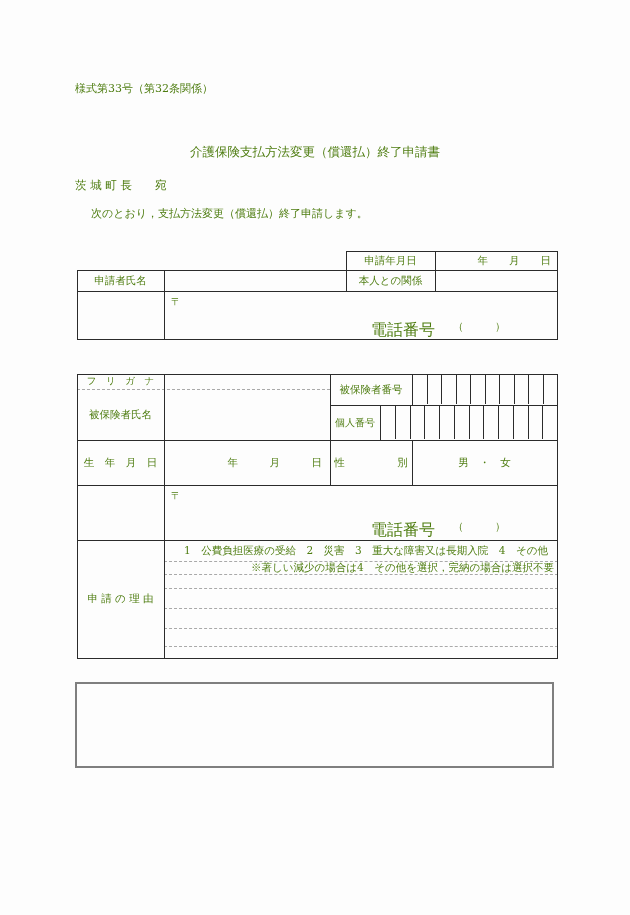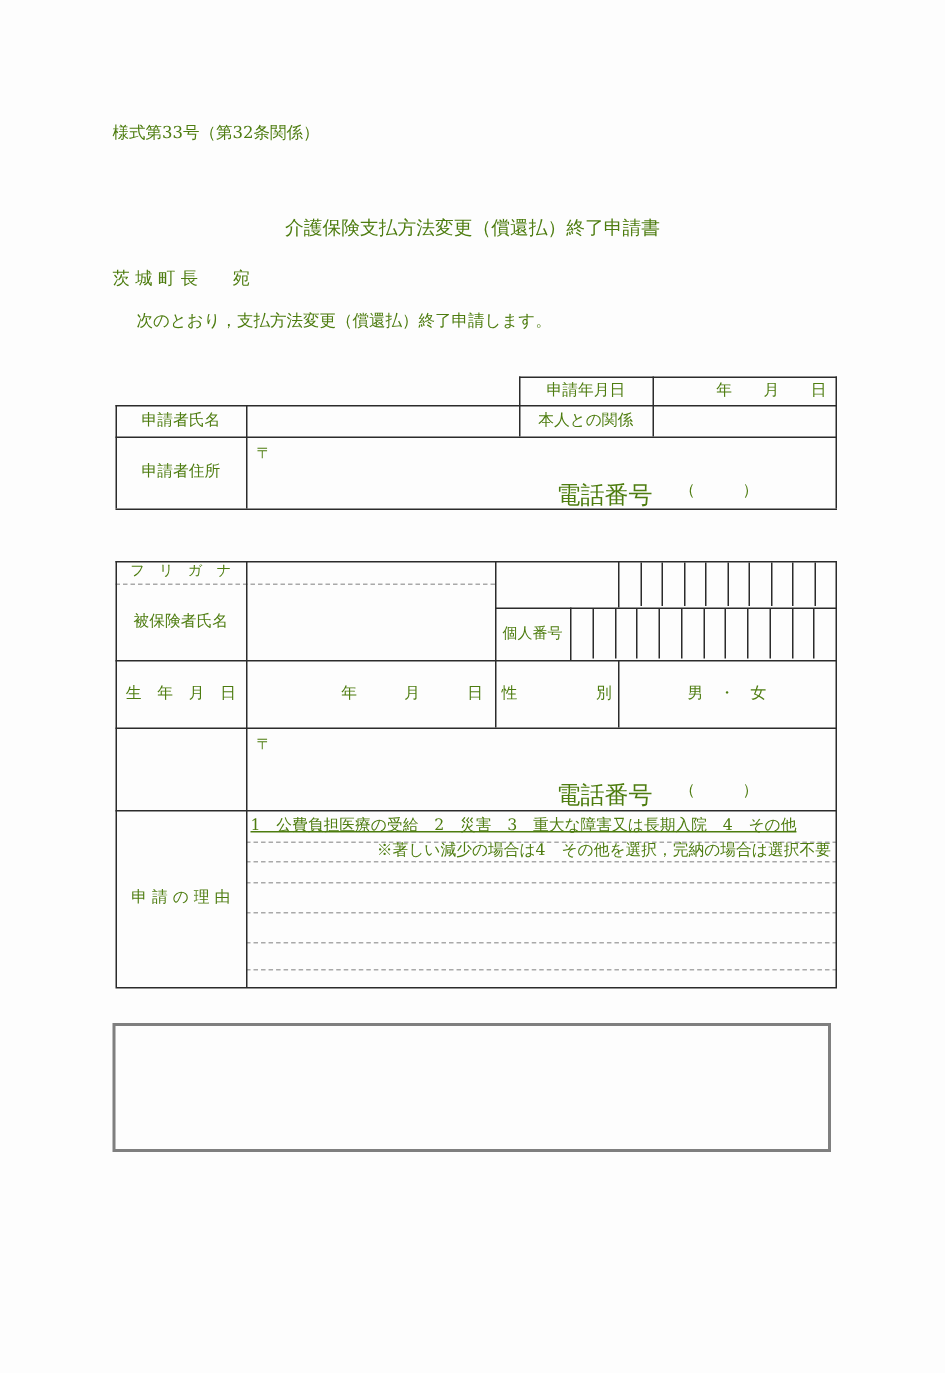--- a/index.html
+++ b/index.html
@@ -60,21 +60,20 @@
     <div class="vl" style="left:480px;top:0;height:88px;"></div>
 
     <div class="cell" style="left:269px;top:0;width:89px;height:19px;">申請年月日</div>
     <div class="cell right" style="left:358px;top:0;width:116px;height:19px;">年　　月　　日</div>
 
     <div class="cell" style="left:0;top:19px;width:87px;height:21px;">申請者氏名</div>
     <div class="field" style="left:88px;top:20px;width:180px;height:19px;"></div>
     <div class="cell" style="left:269px;top:19px;width:89px;height:21px;">本人との関係</div>
     <div class="field" style="left:359px;top:20px;width:120px;height:19px;"></div>
 
-    <div class="cell" style="left:0;top:40px;width:87px;height:48px;">申請者住所</div>
     <div class="field" style="left:88px;top:41px;width:392px;height:46px;">
       <span class="postal">〒</span>
       <span class="phone-label" style="left:206px;top:28px;">電話番号</span>
       <span class="phone-parens" style="left:288px;top:28px;">（　　　）</span>
     </div>
   </div>
 
   <div class="tablewrap" style="left:77px;top:374px;width:481px;height:285px;">
 
     <div class="hl" style="top:0;left:0;width:481px;"></div>
@@ -97,20 +96,21 @@
     <div class="vl" style="left:303px;top:31px;height:35px;"></div>
     <div class="vl" style="left:335px;top:0;height:31px;"></div>
     <div class="vl" style="left:335px;top:66px;height:45px;"></div>
     <div class="vl" style="left:480px;top:0;height:284px;"></div>
 
     <div class="cell" style="left:0;top:0;width:87px;height:15px;font-size:9.5px;">フ　リ　ガ　ナ</div>
     <div class="field" style="left:88px;top:1px;width:164px;height:13px;"></div>
     <div class="cell" style="left:0;top:15px;width:87px;height:51px;">被保険者氏名</div>
     <div class="field" style="left:88px;top:16px;width:164px;height:49px;"></div>
 
+    <div class="cell" style="left:253px;top:0;width:82px;height:31px;">被保険者番号</div>
     <div class="boxes" style="left:336px;top:1px;width:144px;height:29px;">
       <div></div>
     <div></div>
         <div></div>
         <div></div>
         <div></div>
         <div></div>
         <div></div>
         <div></div>
         <div></div>
@@ -138,21 +138,21 @@
     <div class="cell" style="left:335px;top:66px;width:145px;height:45px;">男　・　女</div>
     <div class="cell" style="left:253px;top:66px;width:82px;height:45px;">性　　　　　別</div>
 
     <div class="field" style="left:88px;top:112px;width:392px;height:53px;">
       <span class="postal">〒</span>
       <span class="phone-label" style="left:206px;top:34px;">電話番号</span>
       <span class="phone-parens" style="left:288px;top:34px;">（　　　）</span>
     </div>
 
     <div class="cell" style="left:0;top:166px;width:87px;height:118px;">申 請 の 理 由</div>
-    <div class="cell left" style="left:87px;top:166px;width:388px;height:21px;padding-left:3px;text-decoration:underline;">1　公費負担医療の受給　2　災害　3　重大な障害又は長期入院　4　その他</div>
+    <div class="cell left" style="left:87px;top:166px;width:388px;height:21px;padding-left:20px;">1　公費負担医療の受給　2　災害　3　重大な障害又は長期入院　4　その他</div>
     <div class="cell right" style="left:87px;top:187px;width:390px;height:13px;padding-right:3px;">※著しい減少の場合は4　その他を選択，完納の場合は選択不要</div>
     <div class="field" style="left:88px;top:201px;width:392px;height:12px;"></div>
     <div class="field" style="left:88px;top:215px;width:392px;height:18px;"></div>
     <div class="field" style="left:88px;top:235px;width:392px;height:18px;"></div>
     <div class="field" style="left:88px;top:255px;width:392px;height:16px;"></div>
     <div class="field" style="left:88px;top:273px;width:392px;height:10px;"></div>
   </div>
 
   <div class="notes-box"></div>
 

